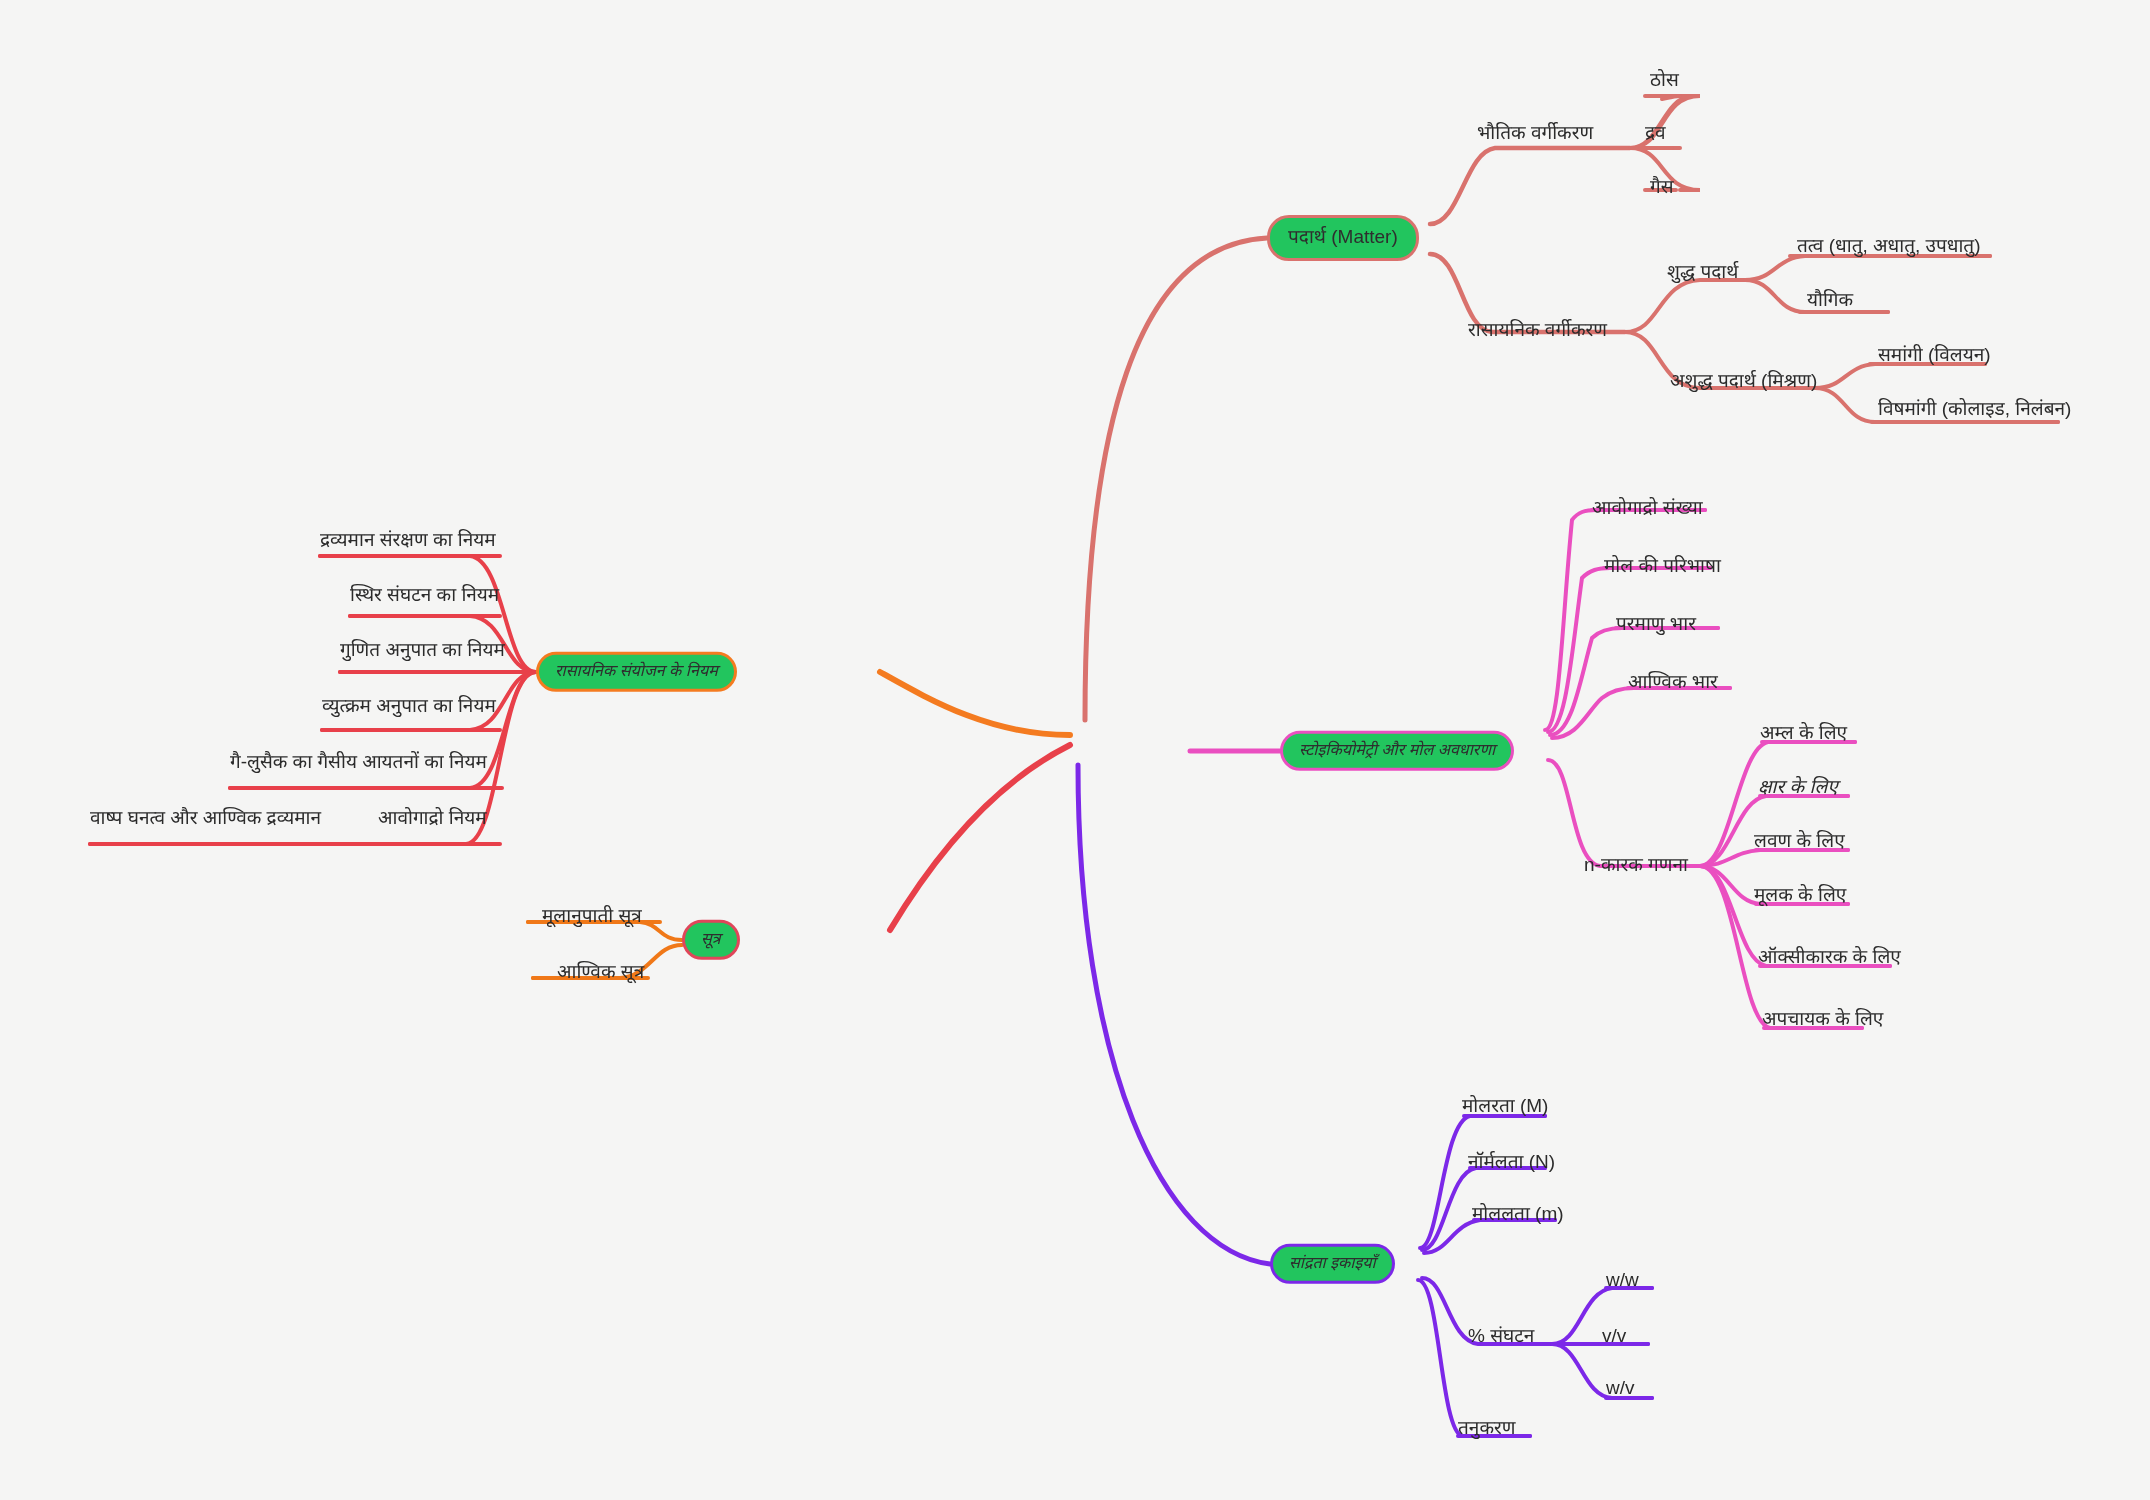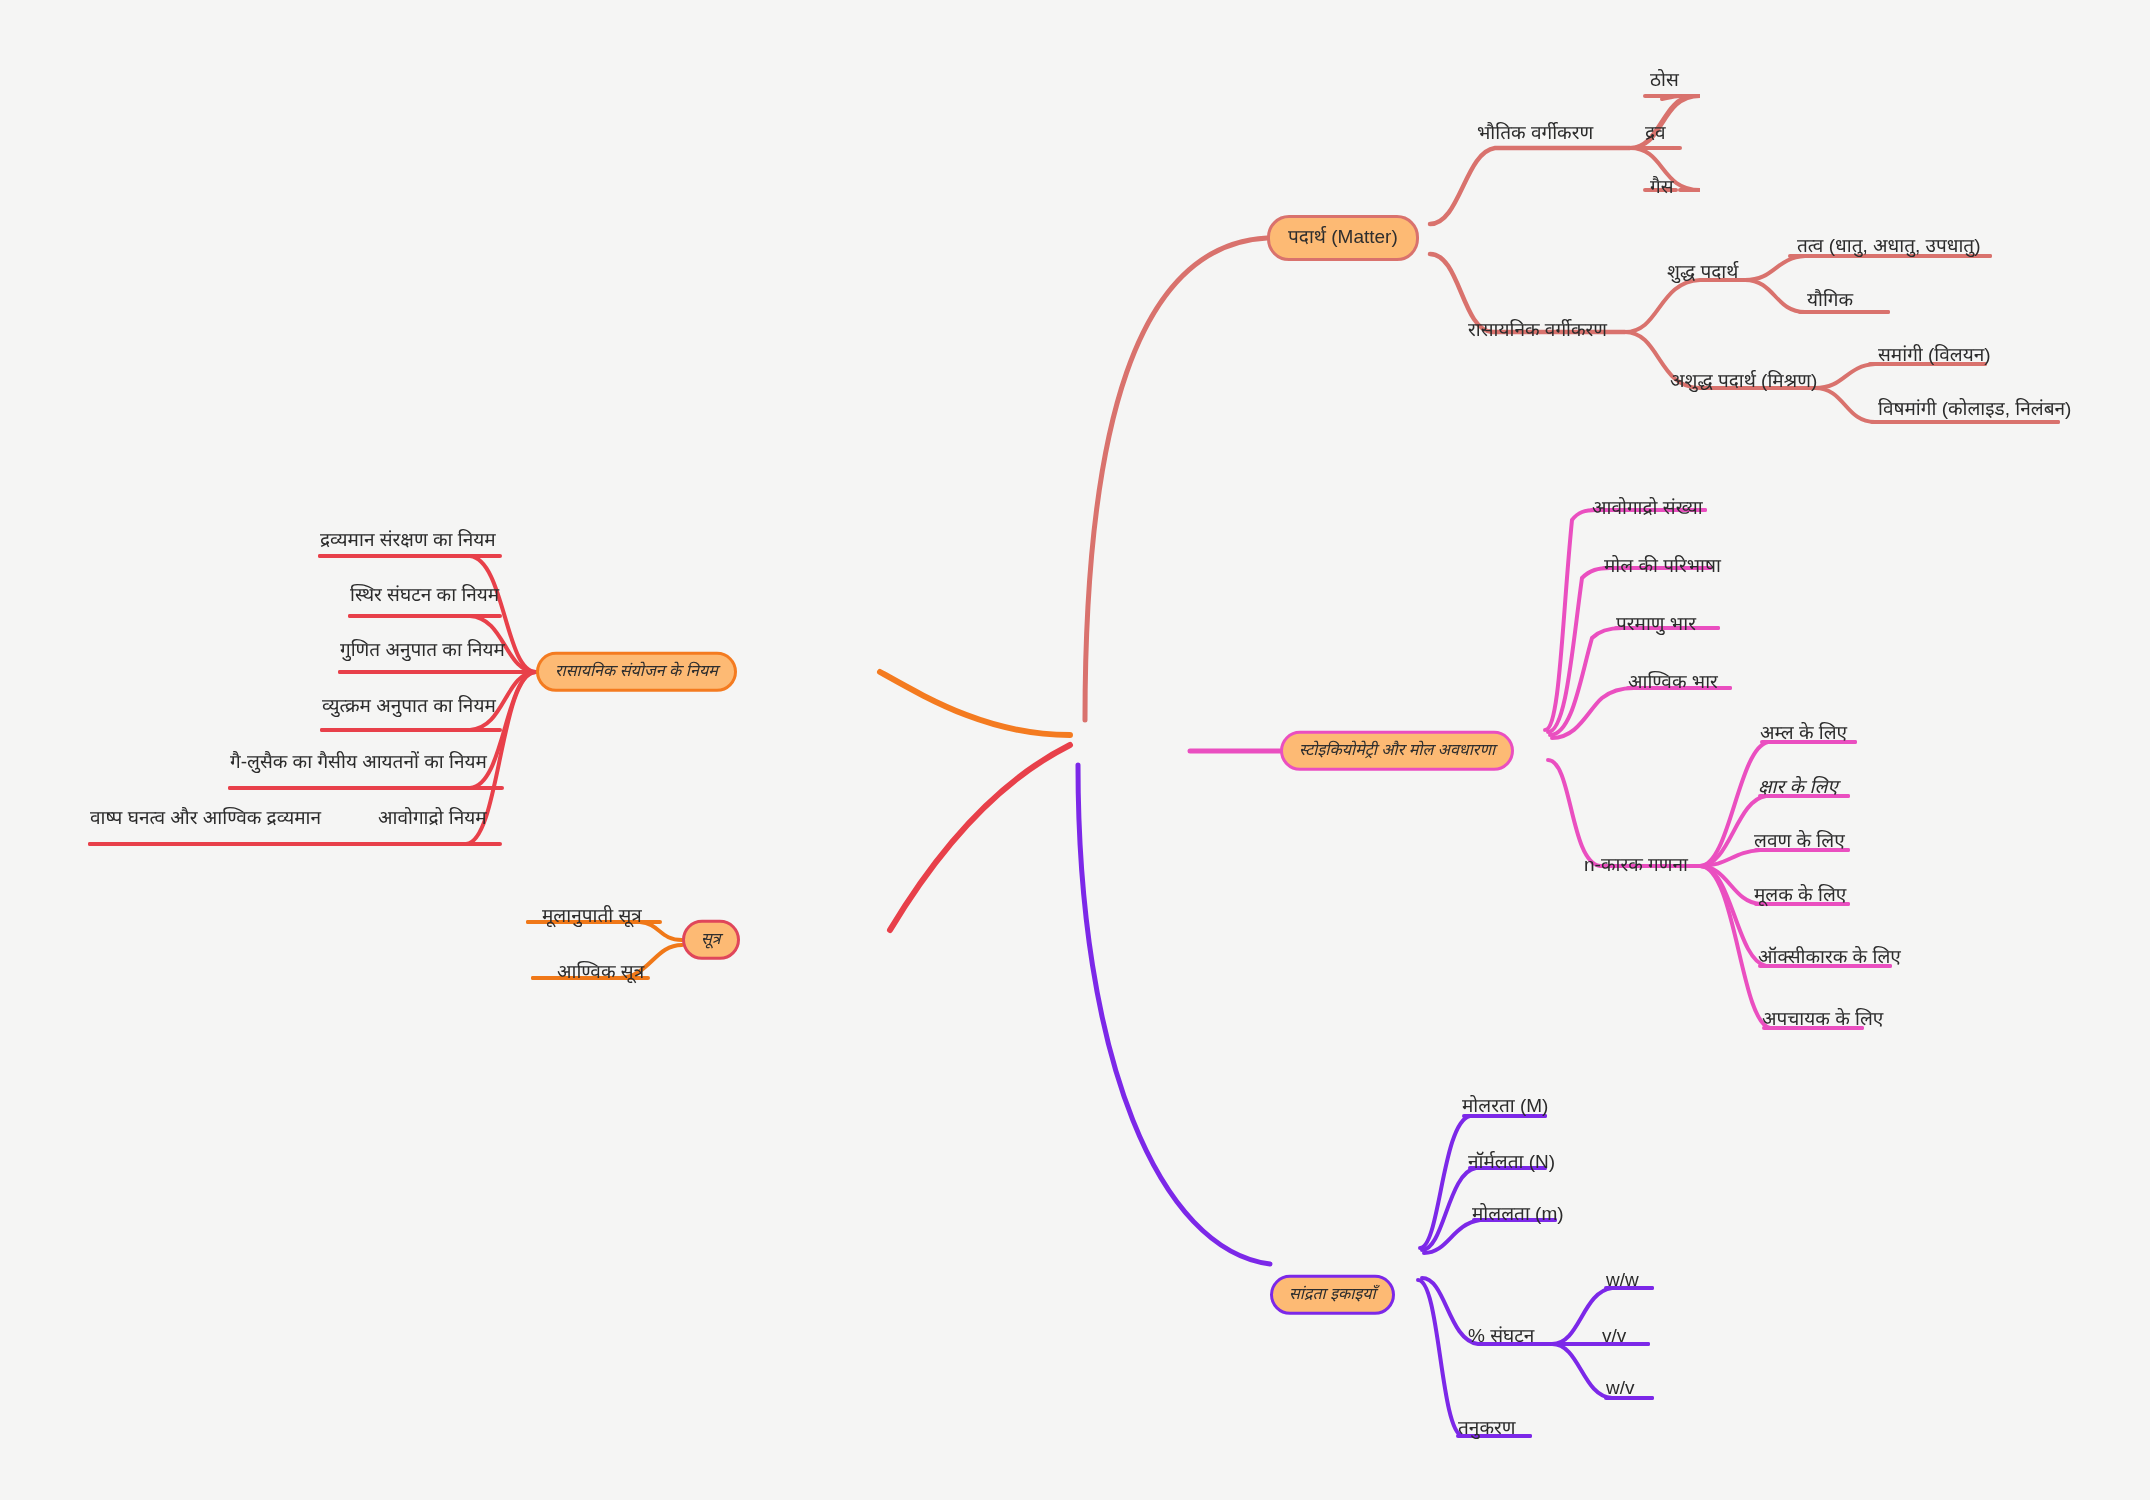--- a/index.html
+++ b/index.html
@@ -36,21 +36,21 @@
     color: #ffffff;
     border-radius: 26px;
     padding: 13px 30px 15px 30px;
     font-size: 28px;
     letter-spacing: 0.2px;
     line-height: 1.15;
     box-shadow: 0 1px 2px rgba(0,0,0,0.10);
   }
   
   .pill {
-    background: #fdba74;
+    background: #22c55e;
     border-radius: 22px;
     border-style: solid;
     border-width: 3px;
     padding: 8px 18px 10px 18px;
     font-size: 19px;
     color: #2e2e2e;
     line-height: 1.15;
   }
   .pill.small {
     font-size: 16px;
@@ -218,21 +218,21 @@
 
   <div class="node leaf" style="left:1582px; top:865px;">n-कारक गणना</div>
 
   <div class="node leaf" style="left:1758px; top:733px;">अम्ल के लिए</div>
   <div class="node leaf" style="left:1756px; top:787px;font-style:italic;">क्षार के लिए</div>
   <div class="node leaf" style="left:1752px; top:841px;">लवण के लिए</div>
   <div class="node leaf" style="left:1752px; top:895px;">मूलक के लिए</div>
   <div class="node leaf" style="left:1756px; top:957px;">ऑक्सीकारक के लिए</div>
   <div class="node leaf" style="left:1760px; top:1019px;">अपचायक के लिए</div>
 
-  <div class="node pill small" style="left:1270px; top:1264px; border-color:#7c28e8;margin-top:31px;">सांद्रता इकाइयाँ</div>
+  <div class="node pill small" style="left:1270px; top:1264px; border-color:#7c28e8;">सांद्रता इकाइयाँ</div>
 
   <div class="node leaf" style="left:1460px; top:1106px;">मोलरता (M)</div>
   <div class="node leaf" style="left:1466px; top:1162px;">नॉर्मलता (N)</div>
   <div class="node leaf" style="left:1470px; top:1214px;">मोललता (m)</div>
 
   <div class="node leaf" style="left:1466px; top:1336px;">% संघटन</div>
 
   <div class="node leaf" style="left:1604px; top:1280px;">w/w</div>
   <div class="node leaf" style="left:1600px; top:1336px;">v/v</div>
   <div class="node leaf" style="left:1604px; top:1388px;">w/v</div>

